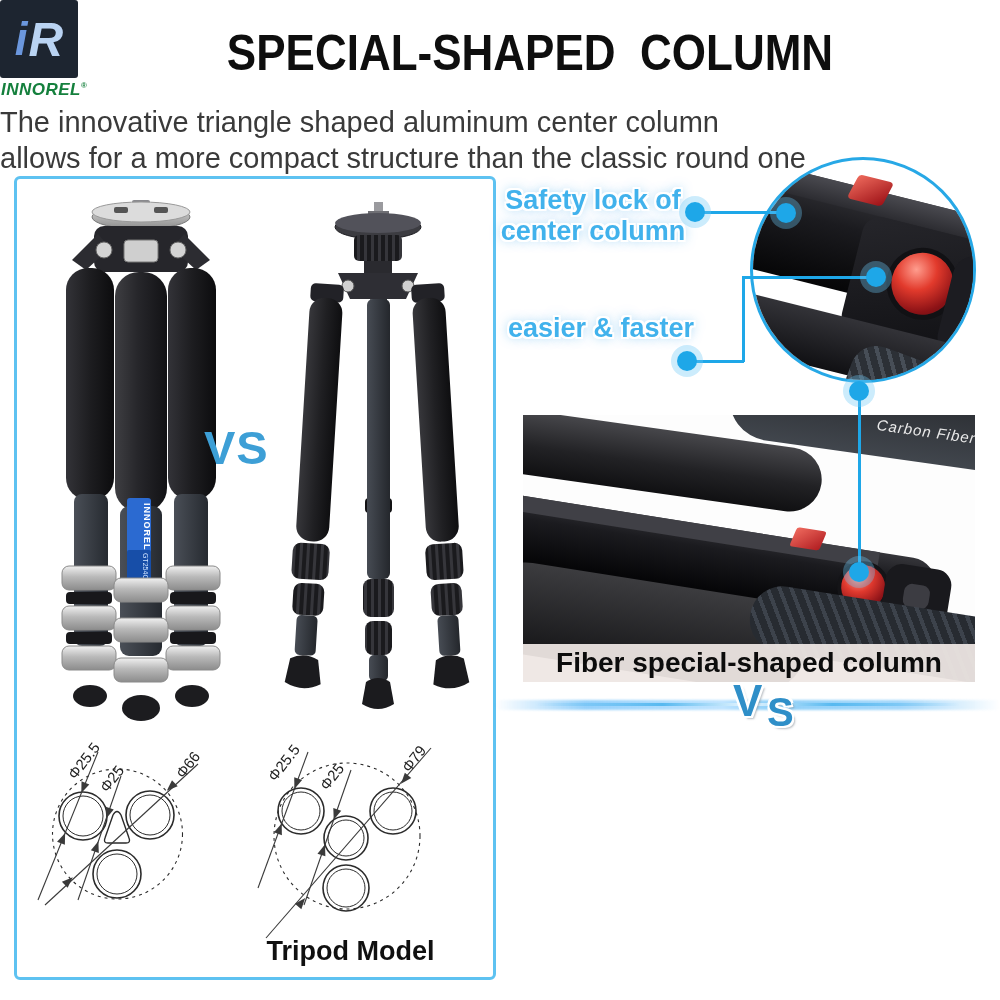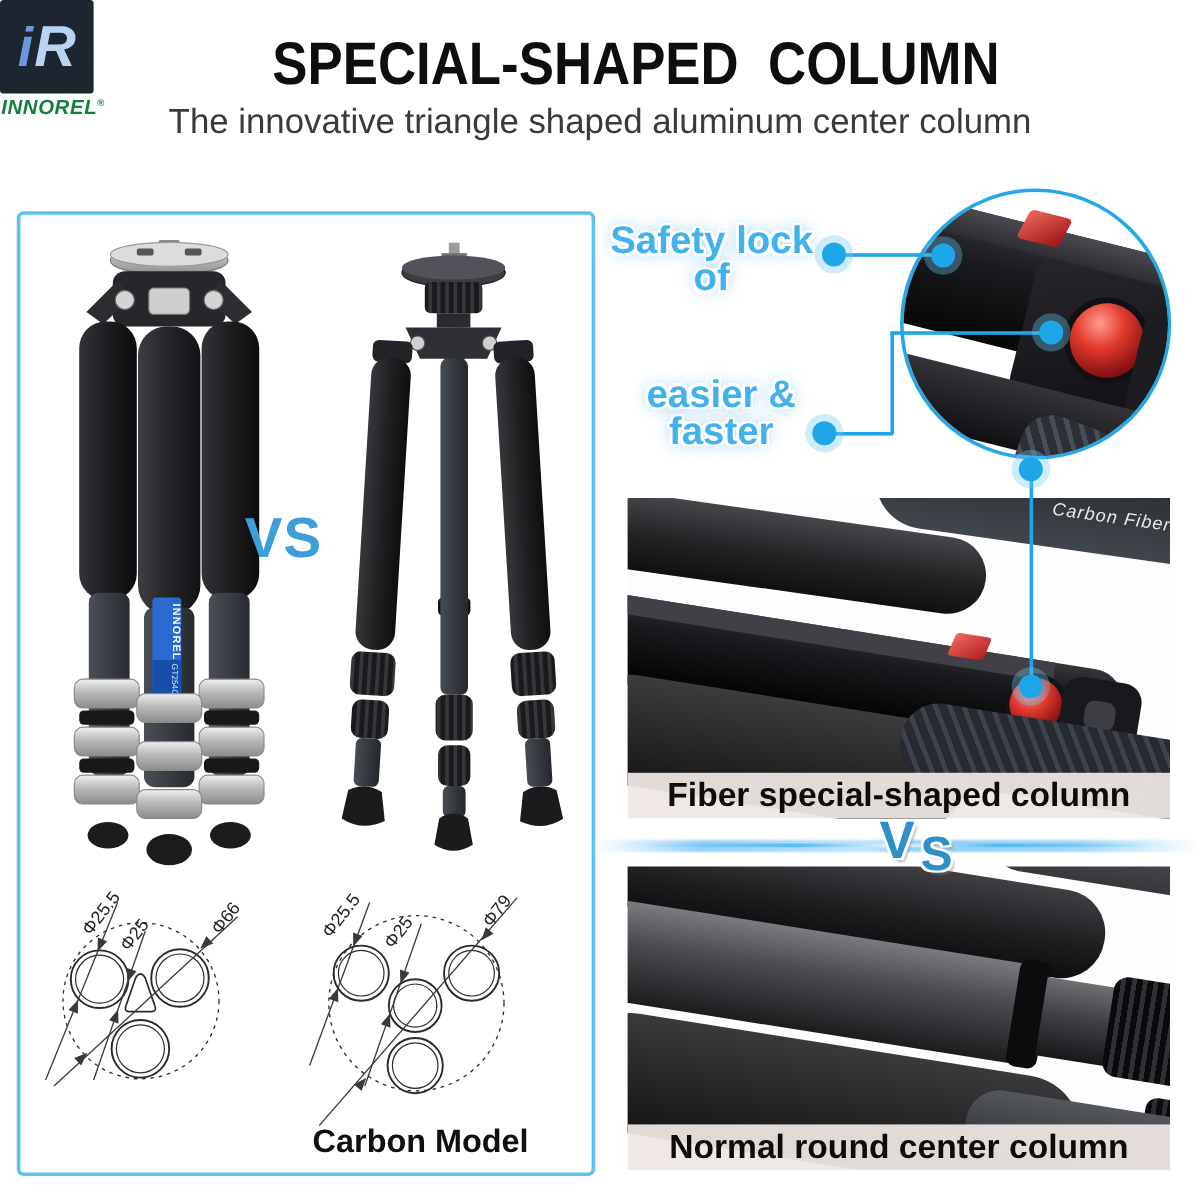--- a/index.html
+++ b/index.html
@@ -12,36 +12,36 @@
             display:flex;align-items:center;justify-content:center;}
   #logo-box .mono-i{color:#6b97dd;font-size:46px;font-weight:800;font-style:italic;margin-right:1px;}
   #logo-box .mono-r{color:#b9d3f2;font-size:48px;font-weight:800;font-style:italic;}
   #logo-name{left:1px;top:80px;width:120px;font-size:17px;font-weight:800;font-style:italic;
              color:#15803d;letter-spacing:.5px;}
   #logo-name sup{font-size:8px;font-style:normal;}
 
   
   #title{left:60px;right:0;top:24px;text-align:center;font-size:50px;font-weight:700;color:#0e0e0e;
          transform:scaleX(.88);white-space:pre;letter-spacing:0;}
-  #subtitle1,#subtitle2{left:0;right:0;text-align:center;font-size:29px;color:#3a3a3a;}
+  #subtitle1,#subtitle2{left:0;right:0;text-align:left;font-size:29px;color:#3a3a3a;margin-top:20px;}
   #subtitle1{top:86px;}
   #subtitle2{top:122px;}
 
   
   #panel{left:14px;top:176px;width:476px;height:798px;border:3px solid #5ec2f1;border-radius:6px;background:#fff;}
   #tripod-new{left:54px;top:198px;}
   #tripod-normal{left:280px;top:202px;}
   #vs-panel{left:204px;top:420px;font-size:47px;font-weight:800;color:#3d9fd6;letter-spacing:1px;}
   #diag-new{left:28px;top:740px;}
   #diag-normal{left:256px;top:740px;}
   #caption-new{left:46px;top:936px;width:176px;text-align:center;font-size:27px;font-weight:700;color:#101010;}
   #caption-normal{left:258px;top:936px;width:185px;text-align:center;font-size:27px;font-weight:700;color:#101010;}
 
   
-  .callout{color:#41b2ec;font-weight:700;font-size:32px;line-height:31px;text-align:center;
+  .callout{color:#41b2ec;font-weight:700;font-size:27px;line-height:31px;text-align:center;
     text-shadow:-2px -2px 0 #fff,2px -2px 0 #fff,-2px 2px 0 #fff,2px 2px 0 #fff,
                 -2px 0 0 #fff,2px 0 0 #fff,0 -2px 0 #fff,0 2px 0 #fff,0 0 12px rgba(60,170,235,.75);}
   #callout-safety{left:492px;top:185px;width:202px;}
   #callout-one{left:500px;top:313px;width:202px;}
 
   .dot{position:absolute;width:20px;height:20px;margin-left:-10px;margin-top:-10px;border-radius:50%;
        background:#1ea7e8;box-shadow:0 0 0 6px rgba(110,200,245,.35);z-index:9;}
   .lead{position:absolute;background:#1ea7e8;z-index:8;}
   #d-safety-text{left:695px;top:212px;}  #d-safety-target{left:786px;top:213px;}
   #d-one-text{left:687px;top:361px;}     #d-one-target{left:876px;top:277px;}
@@ -131,20 +131,21 @@
 <div id="canvas">
 
   <div class="abs" id="logo-box">
     <span class="mono-i">i</span>
     <span class="mono-r">R</span>
   </div>
   <div class="abs" id="logo-name"><span>INNOREL</span><sup>®</sup></div>
 
   <div class="abs" id="title">SPECIAL-SHAPED  COLUMN</div>
   <div class="abs" id="subtitle1">The innovative triangle shaped aluminum center column</div>
+  <div class="abs" id="subtitle2">allows for a more compact structure than the classic round one</div>
 
   <div class="abs" id="panel"></div>
 
   <svg class="abs" id="tripod-new" width="175" height="540" viewBox="0 0 175 540">
     <defs>
       <linearGradient id="foamA" x1="0" y1="0" x2="1" y2="0">
         <stop offset="0" stop-color="#3e3e42"></stop>
           <stop offset=".45" stop-color="#26262a"></stop>
           <stop offset="1" stop-color="#121215"></stop>
       </linearGradient>
@@ -340,37 +341,38 @@
       <path d="M0,0 L-11,4.2 L-11,-4.2 Z" transform="translate(145 43.8) rotate(130)"></path>
       <path d="M0,0 L-11,4.2 L-11,-4.2 Z" transform="translate(49.2 158.1) rotate(-50)"></path>
     </g>
     <g fill="#222" font-size="15" text-anchor="middle">
       <text transform="translate(32 26) rotate(-52)">Φ25.5</text>
       <text transform="translate(80 40) rotate(-52)">Φ25</text>
       <text transform="translate(162 22) rotate(-52)">Φ79</text>
     </g>
   </svg>
 
-  <div class="abs" id="caption-normal">Carbon Model</div>
+  <div class="abs" id="caption-normal">Tripod Model</div>
 
   <div class="abs" id="inset">
     <div class="rot">
       <div class="in-col"></div>
       <div class="in-lock"></div>
       <div class="in-cap"></div>
       <div class="in-btn"></div>
       <div class="in-hook"></div>
       <div class="in-hole"></div>
       <div class="in-low"></div>
       <div class="in-carbon"></div>
     </div>
   </div>
 
   <div class="abs callout" id="callout-safety">
     <div>Safety lock of</div>
+    <div>center column</div>
   </div>
   <div class="abs callout" id="callout-one">
     <div>easier &amp; faster</div>
   </div>
 
   <div class="lead" id="l-safety"></div>
   <div class="lead" id="l-one-a"></div>
   <div class="lead" id="l-one-b"></div>
   <div class="lead" id="l-one-c"></div>
   <div class="lead" id="l-drop"></div>
@@ -399,30 +401,14 @@
     </div>
   </div>
 
   <div class="abs" id="vs-right">
     <div class="streak"></div>
     <div class="streak-core"></div>
     <div class="vs-letter" id="vs-v">V</div>
     <div class="vs-letter" id="vs-s">S</div>
   </div>
 
-  <div class="photo" id="photo-round">
-    <div class="pr-foam-top"></div>
-    <div class="pr-leg-top"></div>
-    <div class="pr-column">
-      <div class="pr-tube" style="position:absolute"></div>
-      <div class="pr-collar" style="position:absolute"></div>
-      <div class="pr-tube2" style="position:absolute"></div>
-    </div>
-    <div class="pr-knob"></div>
-    <div class="pr-knob2"></div>
-    <div class="pr-foam-bot"></div>
-    <div class="pr-leg-bot"></div>
-    <div class="caption-bar">
-      <span>Normal round center column</span>
-    </div>
-  </div>
 
 </div>
 
 </body></html>

